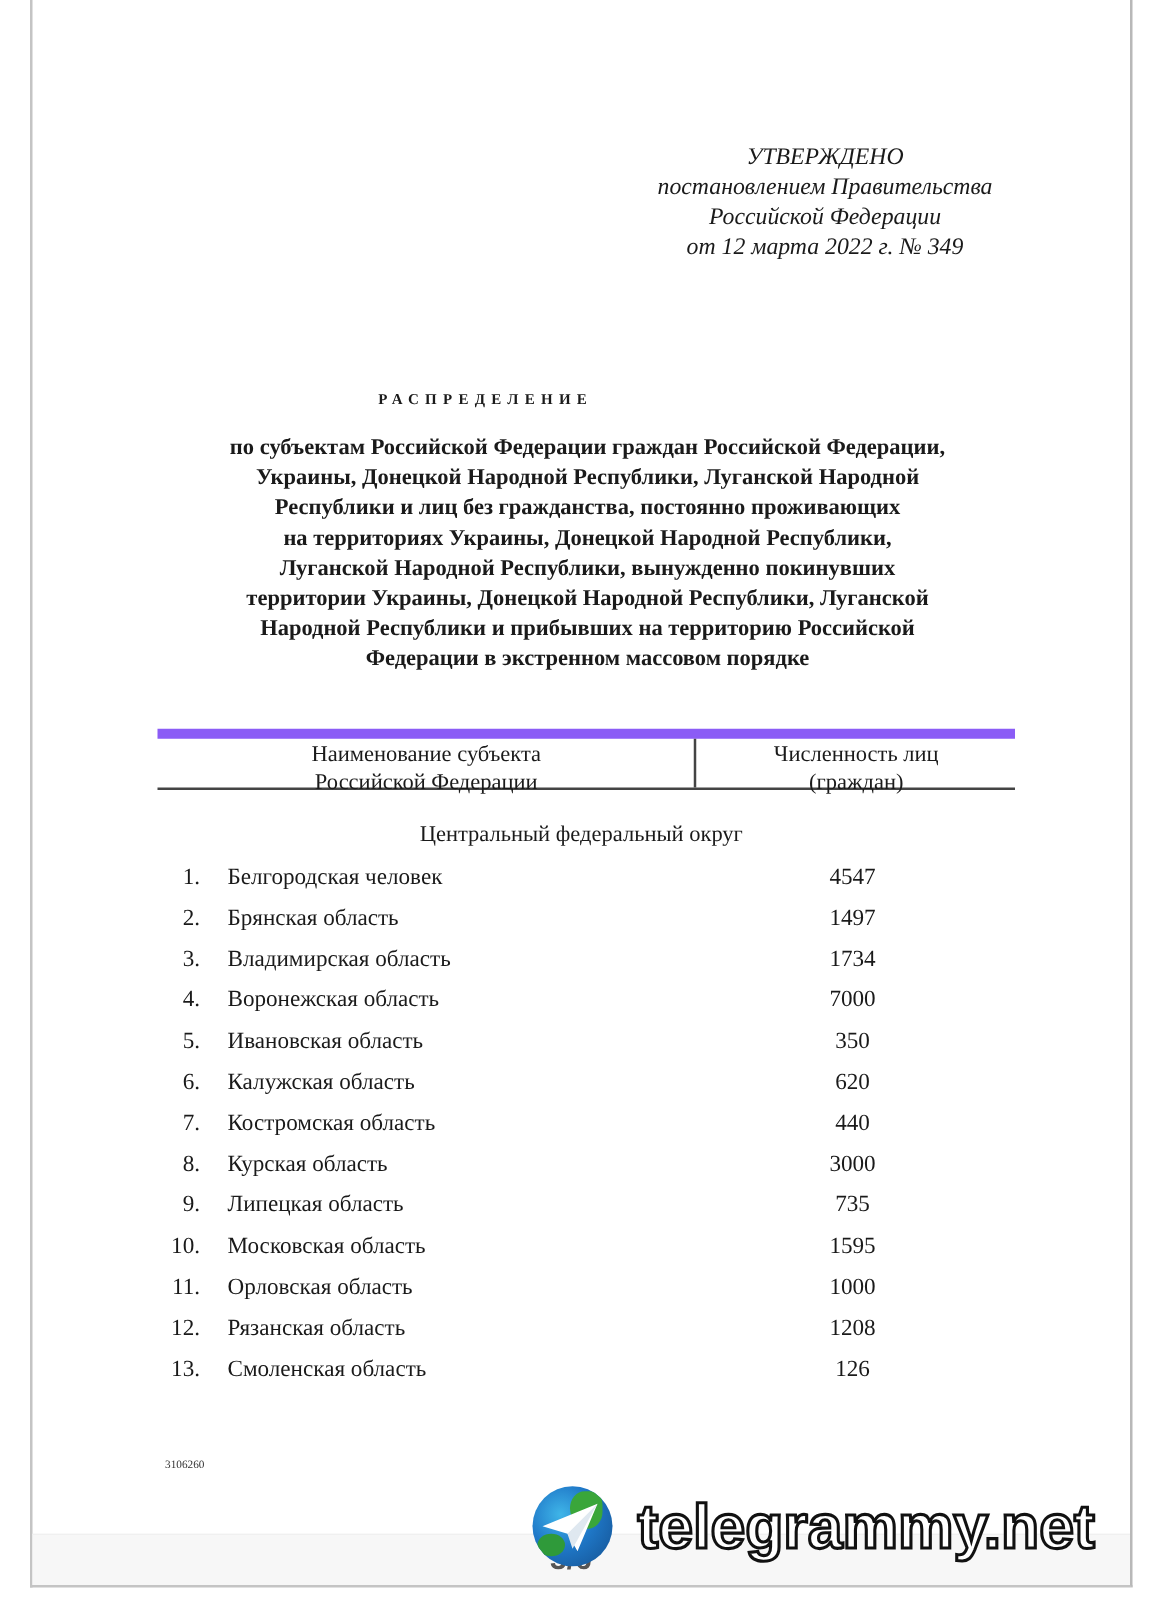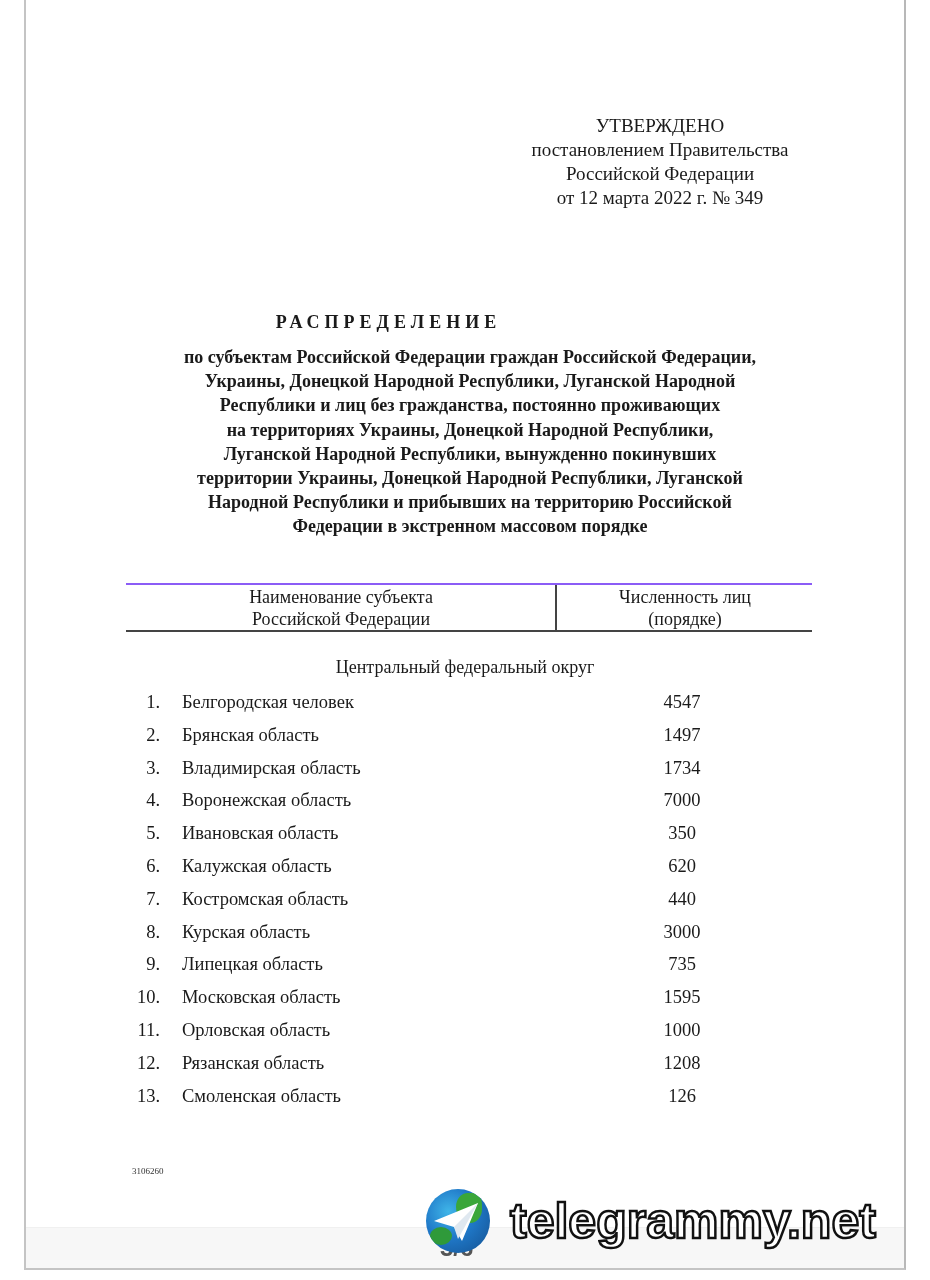--- a/index.html
+++ b/index.html
@@ -5,28 +5,28 @@
   html, body { margin:0; padding:0; }
   body { width:930px; height:1280px; background:#ffffff; position:relative; overflow:hidden;
          font-family:"Liberation Serif", "DejaVu Serif", serif; color:#1a1a1a; }
   .page { position:absolute; left:24px; top:-2px; width:882px; height:1272px;
           border-left:2px solid #c4c4c4; border-right:2px solid #b8b8b8; border-bottom:2px solid #c4c4c4;
           background:#ffffff; box-sizing:border-box; }
   .footer-strip { position:absolute; left:0; right:0; bottom:0; height:40px; background:#f7f7f7;
                   border-top:1px solid #f0f0f0; }
   .approved { position:absolute; left:500px; top:114px; width:320px; text-align:center;
               font-size:19px; line-height:24px; }
-  .approved div { white-space:nowrap; }
+  .approved div { white-space:nowrap;font-style:italic; }
   .title { position:absolute; left:0; width:777px; top:312px; text-align:center;
-           font-weight:bold; font-size:18px; letter-spacing:5px; }
+           font-weight:bold; font-size:12px; letter-spacing:5px; }
   .subtitle { position:absolute; left:130px; width:680px; top:345px; text-align:center;
               font-weight:bold; font-size:18px; line-height:24.2px; }
   .subtitle div { white-space:nowrap; }
   .tbl-head { position:absolute; left:126px; top:583px; width:686px; height:49px;
-              border-top:2px solid #8b5cf6; border-bottom:2px solid #444; box-sizing:border-box; }
+              border-top:8px solid #8b5cf6; border-bottom:2px solid #444; box-sizing:border-box; }
   .th { position:absolute; top:1px; text-align:center; font-size:18px; line-height:22px; }
   .th.c1 { left:0; width:430px; }
   .th.c2 { left:432px; width:254px; }
   .th-div { position:absolute; left:429px; top:0; bottom:0; width:1.5px; background:#444; }
   .district { position:absolute; left:0; width:930px; top:657px; text-align:center; font-size:18px; }
   .rows { position:absolute; left:0; top:686px; width:930px; }
   .row { position:relative; height:32.8px; font-size:18.5px; line-height:32px; }
   .row .num { position:absolute; left:118px; width:42px; text-align:right; }
   .row .name { position:absolute; left:182px; white-space:nowrap; }
   .row .val { position:absolute; left:620px; width:124px; text-align:center; }
@@ -70,21 +70,21 @@
 </div>
 
 <div class="tbl-head">
   <div class="th c1">
     <div>Наименование субъекта</div>
     <div>Российской Федерации</div>
   </div>
   <div class="th-div"></div>
   <div class="th c2">
     <div>Численность лиц</div>
-    <div>(порядке)</div>
+    <div>(граждан)</div>
   </div>
 </div>
 
 <div class="district">Центральный федеральный округ</div>
 
 <div class="rows">
   <div class="row">
       <span class="num">1.</span>
       <span class="name">Белгородская человек</span>
       <span class="val">4547</span>

